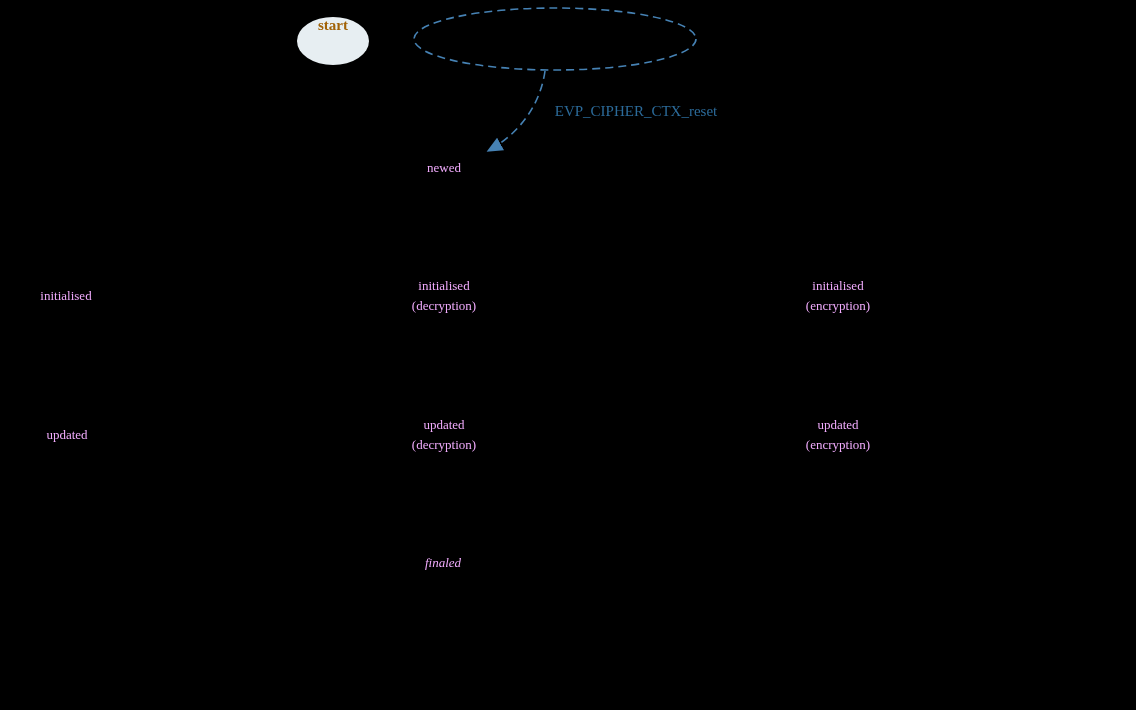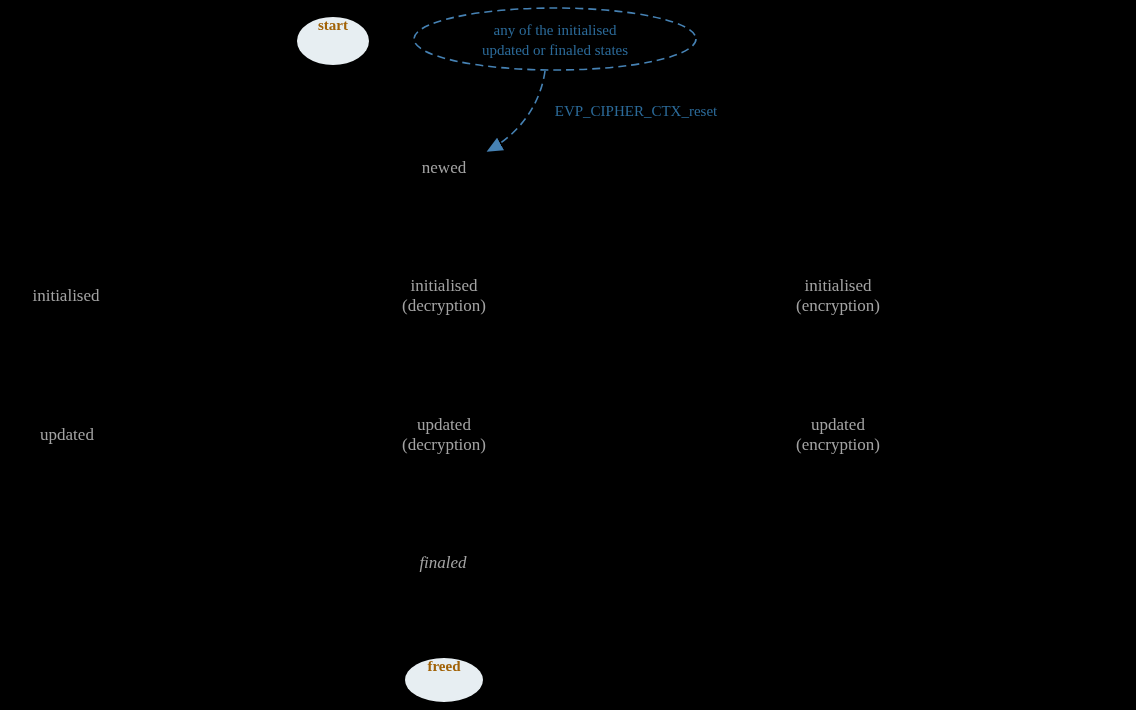--- a/index.html
+++ b/index.html
@@ -29,22 +29,22 @@
     border-radius: 50%;
     display: flex;
     align-items: flex-start;
     justify-content: center;
     color: #a16207;
     font-size: 15px;
     font-weight: bold;
   }
   .state-label {
     position: absolute;
-    color: #a3a3a3;
-    font-size: 17px;
+    color: #f0abfc;
+    font-size: 13px;
     text-align: center;
     line-height: 20px;
     white-space: pre-line;
   }
   .blue-label {
     position: absolute;
     color: #2b6a99;
     font-size: 15px;
     text-align: center;
     line-height: 20px;
@@ -65,22 +65,20 @@
 
     <ellipse cx="555" cy="39" rx="141" ry="31" fill="none" stroke="#4682b4" stroke-width="1.6" stroke-dasharray="8 5"></ellipse>
 
     <path d="M545,71 C541,100 524,131 488,151" fill="none" stroke="#4682b4" stroke-width="1.6" stroke-dasharray="8 5" marker-end="url(#arrow-blue)"></path>
   </svg>
 
   <div class="terminal-node" style="left:297px; top:17px; width:72px; height:48px;">
     <span>start</span>
   </div>
 
-  <div class="blue-label" style="left:445px; top:20px; width:220px;">any of the initialised
-updated or finaled states</div>
 
   <div class="blue-label" style="left:536px; top:101px; width:200px; text-align:center;">EVP_CIPHER_CTX_reset</div>
 
   <div class="state-label" style="left:394px; top:158px; width:100px;">newed</div>
 
   <div class="state-label" style="left:16px; top:286px; width:100px;">initialised</div>
 
   <div class="state-label" style="left:374px; top:276px; width:140px;">initialised
 (decryption)</div>
 
@@ -90,17 +88,14 @@
   <div class="state-label" style="left:17px; top:425px; width:100px;">updated</div>
 
   <div class="state-label" style="left:374px; top:415px; width:140px;">updated
 (decryption)</div>
 
   <div class="state-label" style="left:768px; top:415px; width:140px;">updated
 (encryption)</div>
 
   <div class="state-label" style="left:393px; top:553px; width:100px;font-style:italic;">finaled</div>
 
-  <div class="terminal-node" style="left:405px; top:658px; width:78px; height:44px;">
-    <span>freed</span>
-  </div>
 
 </div>
 
 </body></html>

